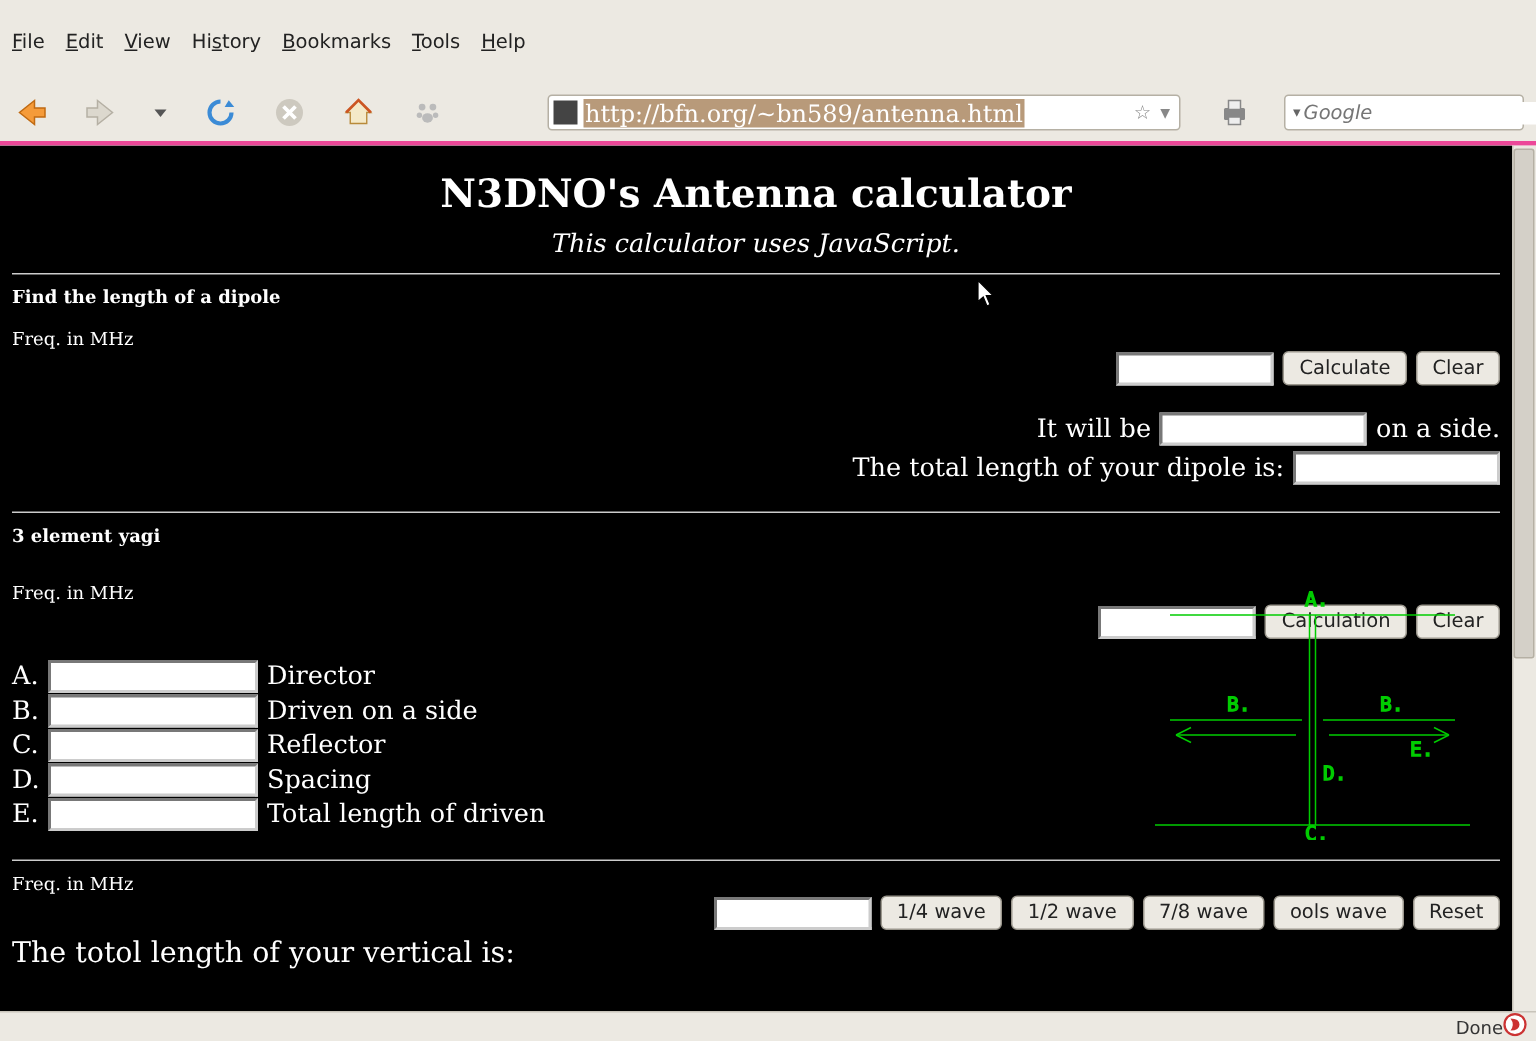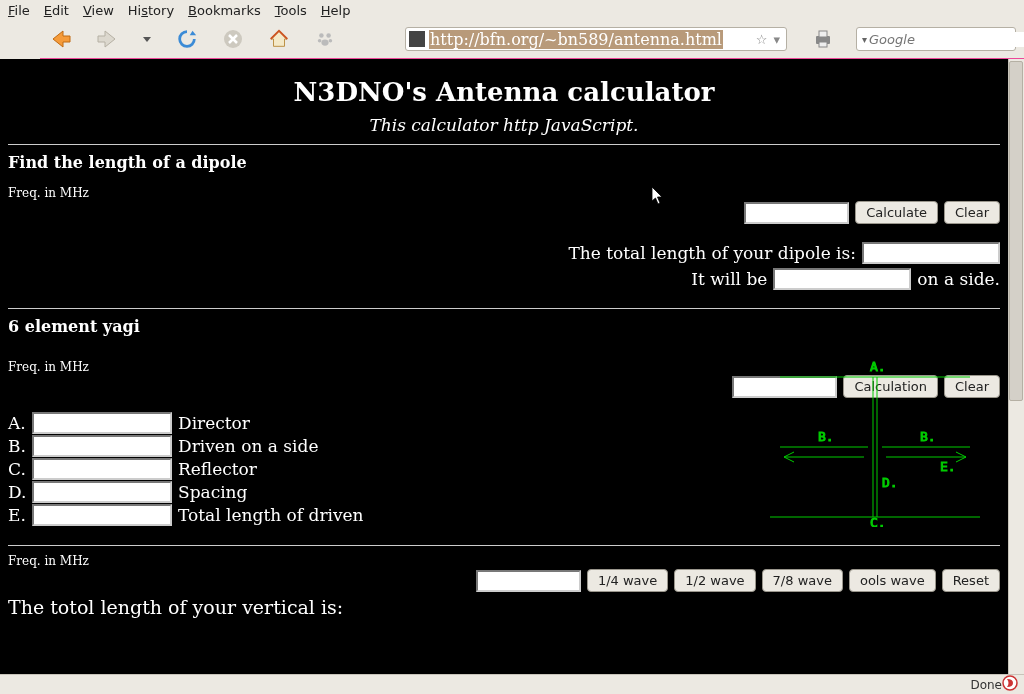--- a/index.html
+++ b/index.html
@@ -6,36 +6,35 @@
 body {
   width: 1024px;
   height: 694px;
   font-family: "DejaVu Serif", Georgia, serif;
   background: #ece9e2;
   overflow: hidden;
   position: relative;
 }
 .menubar {
   background: #ece9e2;
-  padding: 3px 8px;
+  padding: 21px 8px;
   font-family: "DejaVu Sans", Arial, sans-serif;
   font-size: 13px;
   color: #222;
   display: flex;
   gap: 14px;
 }
 .menubar span u { text-decoration: underline; }
 .toolbar {
   background: #ece9e2;
   padding: 5px 8px 6px;
   display: flex;
   align-items: center;
   gap: 20px;
-  border-bottom: 1px solid #ec4899;
-  margin-left: 40px;
+  border-bottom: 3px solid #ec4899;
 }
 .tb-icon {
   width: 26px; height: 26px;
   display: flex; align-items: center; justify-content: center;
 }
 .urlbar {
   flex: 1;
   display: flex;
   align-items: center;
   background: #fff;
@@ -118,21 +117,21 @@
   font-style: italic;
   font-size: 17px;
   margin-bottom: 9px;
 }
 .page hr {
   border: none;
   border-top: 1px solid #ccc;
   margin: 2px 0 8px;
 }
 .page .section-head {
-  font-size: 16px;
+  font-size: 12px;
   font-weight: bold;
   margin-bottom: 14px;
 }
 .page .lbl {
   font-size: 12px;
   margin-bottom: 1px;
 }
 .page input[type=text] {
   background: #fff;
   border: 2px inset #ccc;
@@ -265,46 +264,46 @@
     <svg width="14" height="14" viewBox="0 0 16 16">
         <circle cx="6" cy="6" r="4.5" fill="none" stroke="#5a7aa8" stroke-width="2"></circle>
         <line x1="10" y1="10" x2="14" y2="14" stroke="#5a7aa8" stroke-width="2"></line>
       </svg>
   </div>
 </div>
 
 <div class="content-wrap">
   <div class="page">
     <h1>N3DNO's Antenna calculator</h1>
-    <div class="subtitle">This calculator http JavaScript.</div>
+    <div class="subtitle">This calculator uses JavaScript.</div>
     <hr>
 
     <div class="section-head">Find the length of a dipole</div>
     <div class="lbl">Freq. in MHz</div>
     <div class="row">
       <input type="text" style="width: 105px;">
       <button>Calculate</button>
       <button>Clear</button>
     </div>
     <div style="height:14px"></div>
     <div class="row">
-      <span class="inline-lbl">The total length of your dipole is:</span>
-      <input type="text" style="width: 138px;">
-    </div>
-    <div class="row">
       <span class="inline-lbl">It will be</span>
       <input type="text" style="width: 138px;">
       <span class="inline-lbl">on a side.</span>
     </div>
+    <div class="row">
+      <span class="inline-lbl">The total length of your dipole is:</span>
+      <input type="text" style="width: 138px;">
+    </div>
 
     <div style="height:12px"></div>
     <hr>
 
     <div class="yagi-section">
-      <div class="section-head">6 element yagi</div>
+      <div class="section-head">3 element yagi</div>
       <div style="height:10px"></div>
       <div class="lbl">Freq. in MHz</div>
       <div class="row">
         <input type="text" style="width: 105px;">
         <button>Calculation</button>
         <button>Clear</button>
       </div>
       <div style="height:10px"></div>
       <div class="yagi-row">
         <span class="letter">A.</span>

